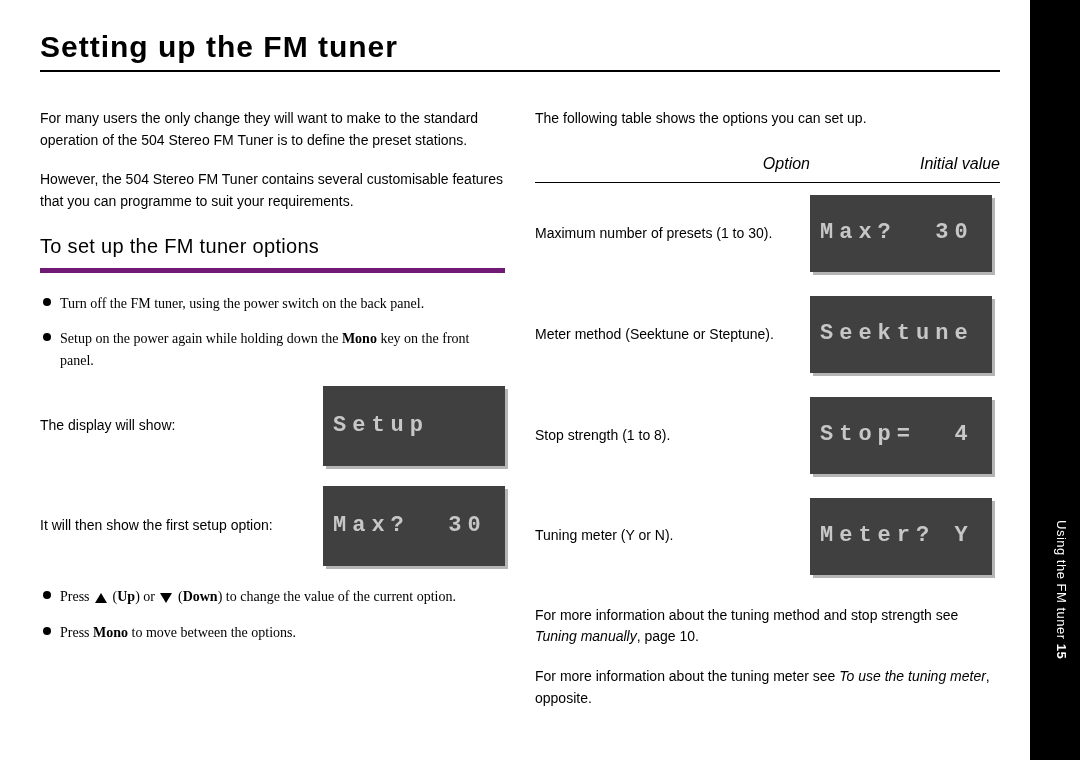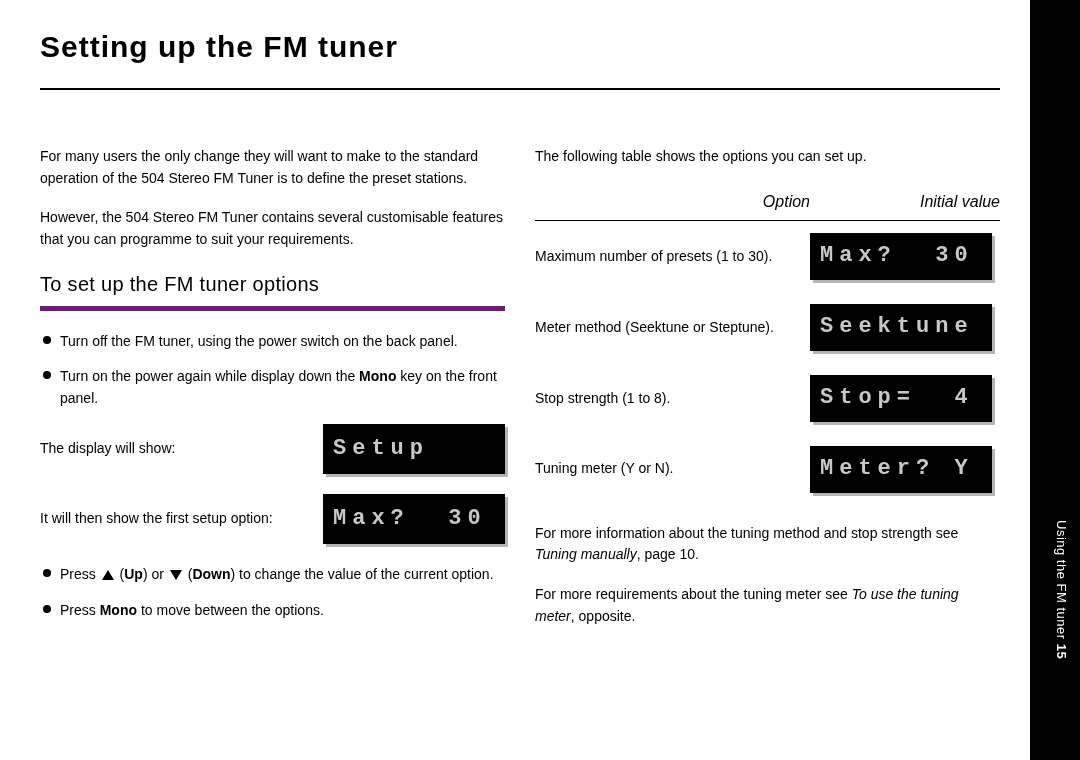--- a/index.html
+++ b/index.html
@@ -11,43 +11,43 @@
   .black-bar {
     position: absolute; top: 0; right: 0; width: 50px; height: 760px; background: #000;
   }
   .side-label {
     position: absolute; right: 11px; top: 520px; color: #fff;
     writing-mode: vertical-rl; font-size: 13px; letter-spacing: 0.5px;
   }
   .side-label .bold { font-weight: bold; }
   h1.title {
     font-size: 30px; font-weight: bold; letter-spacing: 1px;
-    border-bottom: 2px solid #000; padding-bottom: 24px; margin-bottom: 56px;
+    border-bottom: 2px solid #000; padding-bottom: 6px; margin-bottom: 36px;
     width: 960px;
   }
   .columns { display: flex; gap: 30px; width: 960px; }
   .col { flex: 1; font-size: 14px; line-height: 1.55; }
   .col p { margin-bottom: 18px; }
   h2.sub {
     font-size: 20px; font-weight: normal; letter-spacing: 0.3px;
     border-bottom: 5px solid #701a75; padding-bottom: 6px; margin: 16px 0 20px 0;
   }
-  ul.bullets { list-style: none; margin: 0 0 14px 0; padding: 0; }
+  ul.bullets { list-style: none; margin: 0 0 14px 0; padding: 0; font-family: Liberation Serif, serif; }
   ul.bullets li { position: relative; padding-left: 20px; margin-bottom: 14px; }
   ul.bullets li::before {
     content: ""; position: absolute; left: 3px; top: 5px;
     width: 8px; height: 8px; background: #000; border-radius: 50%;
   }
   .row-line { display: flex; align-items: center; margin-bottom: 20px; gap: 28px; }
   .row-line .txt { flex: 1; }
   .lcd {
-    background: #000000; color: #c7c7c7;
+    background: #404040; color: #c7c7c7;
     font-family: "Courier New", monospace; font-weight: bold;
     font-size: 22px; letter-spacing: 6px;
-    padding: 8px 10px; width: 182px; text-align: left;
+    padding: 23px 10px; width: 182px; text-align: left;
     box-shadow: 3px 3px 0 #b5b5b5;
     white-space: pre;
   }
   table.opts { width: 100%; border-collapse: collapse; margin-top: 6px; }
   table.opts th {
     text-align: right; font-style: italic; font-weight: normal; font-size: 16px;
     border-bottom: 1px solid #000; padding: 4px 0 6px 0;
   }
   table.opts td { padding: 12px 0; vertical-align: middle; font-size: 14px; line-height: 1.4; }
   table.opts td.val { width: 190px; text-align: right; }
@@ -72,21 +72,21 @@
 
     <div class="col">
       <p>For many users the only change they will want to make to the standard operation of the 504 Stereo FM Tuner is to define the preset stations.</p>
       <p>However, the 504 Stereo FM Tuner contains several customisable features that you can programme to suit your requirements.</p>
 
       <h2 class="sub">To set up the FM tuner options</h2>
 
       <ul class="bullets">
         <li>Turn off the FM tuner, using the power switch on the back panel.</li>
         <li>
-          <span>Turn on the power again while display down the </span><b>Mono</b><span> key on the front panel.</span>
+          <span>Setup on the power again while holding down the </span><b>Mono</b><span> key on the front panel.</span>
         </li>
       </ul>
 
       <div class="row-line">
         <div class="txt">The display will show:</div>
         <div class="lcd">Setup</div>
       </div>
 
       <div class="row-line">
         <div class="txt">It will then show the first setup option:</div>
@@ -136,18 +136,18 @@
                 <div class="lcd">Meter? Y</div>
               </td>
         </tr>
       </tbody>
         </table>
 
       <p style="margin-top:18px">
         <span>For more information about the tuning method and stop strength see </span><span class="italic">Tuning manually</span><span>, page 10.</span>
       </p>
       <p>
-        <span>For more requirements about the tuning meter see </span><span class="italic">To use the tuning meter</span><span>, opposite.</span>
+        <span>For more information about the tuning meter see </span><span class="italic">To use the tuning meter</span><span>, opposite.</span>
       </p>
     </div>
 
   </div>
 </div>
 
 </body></html>

